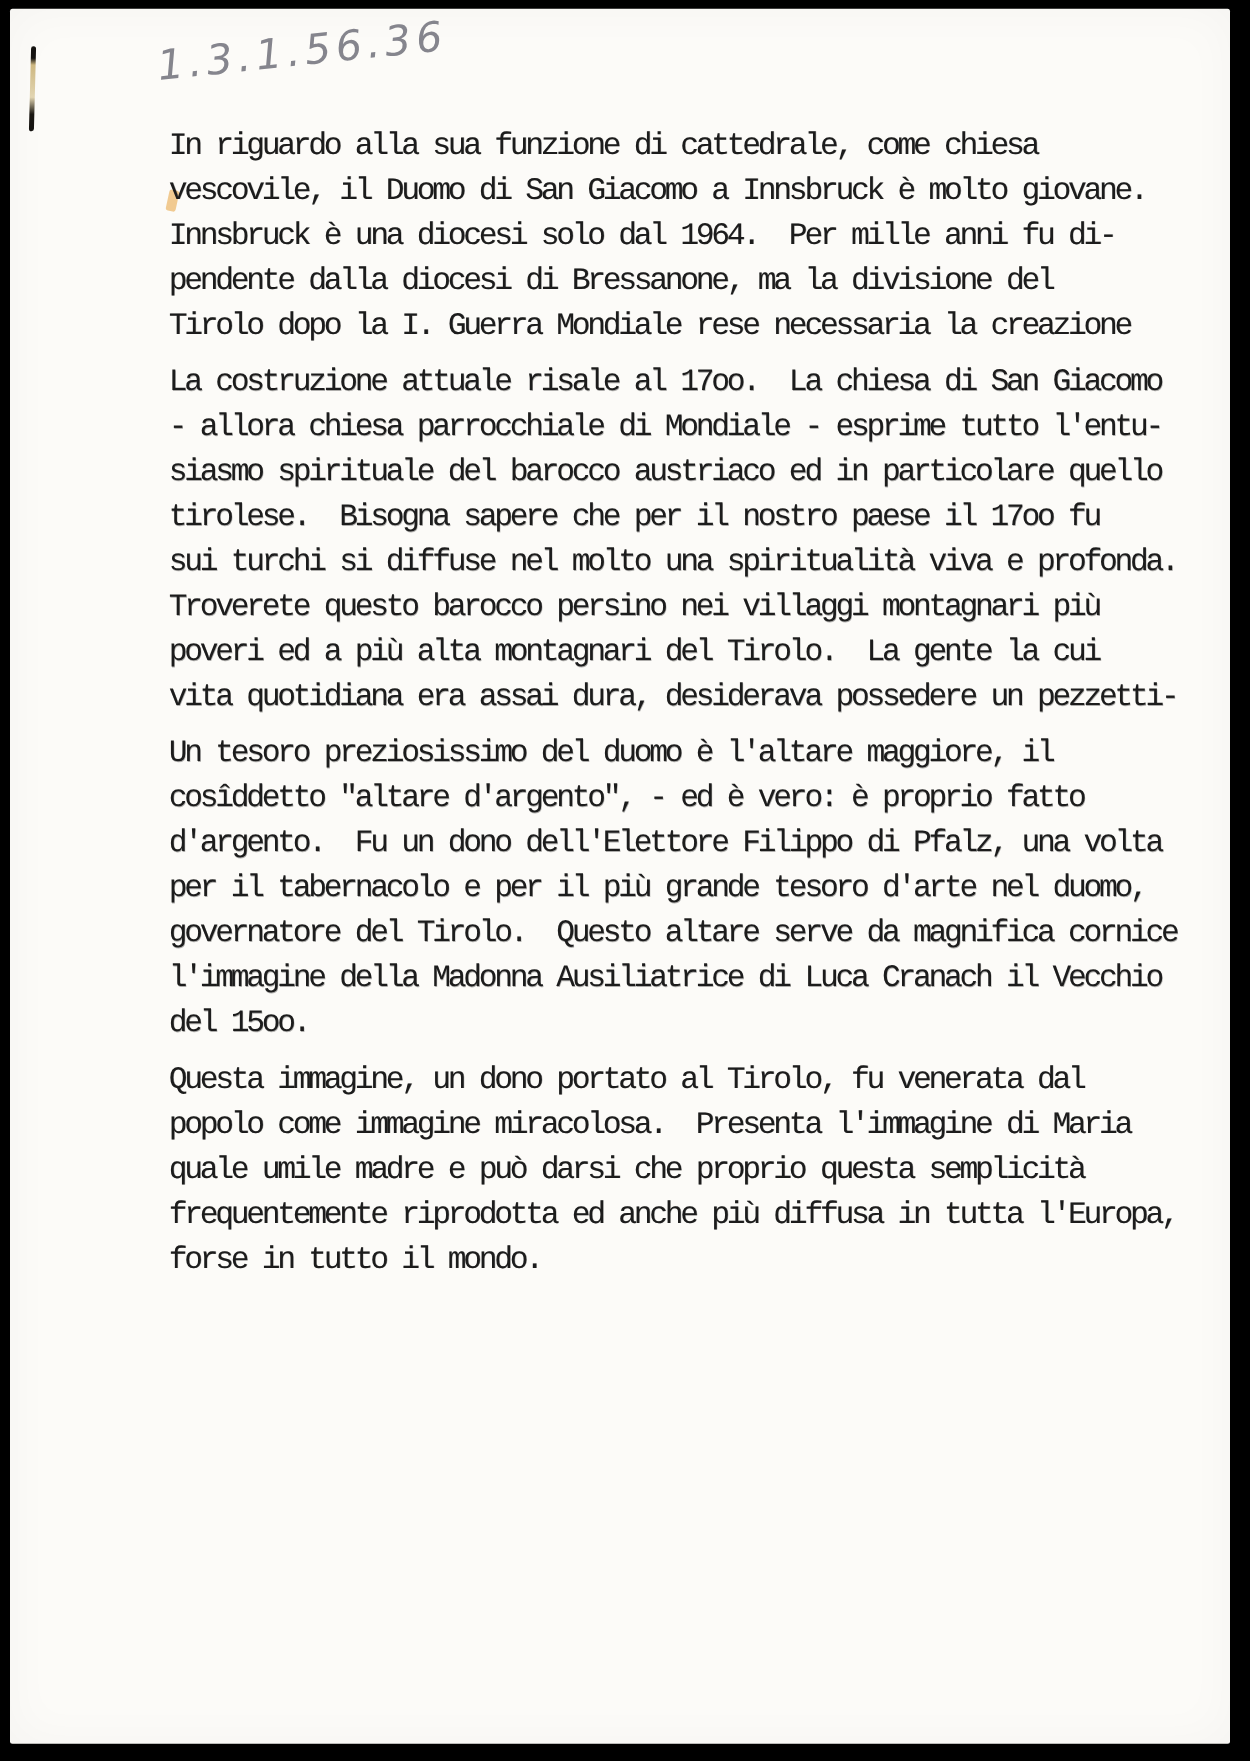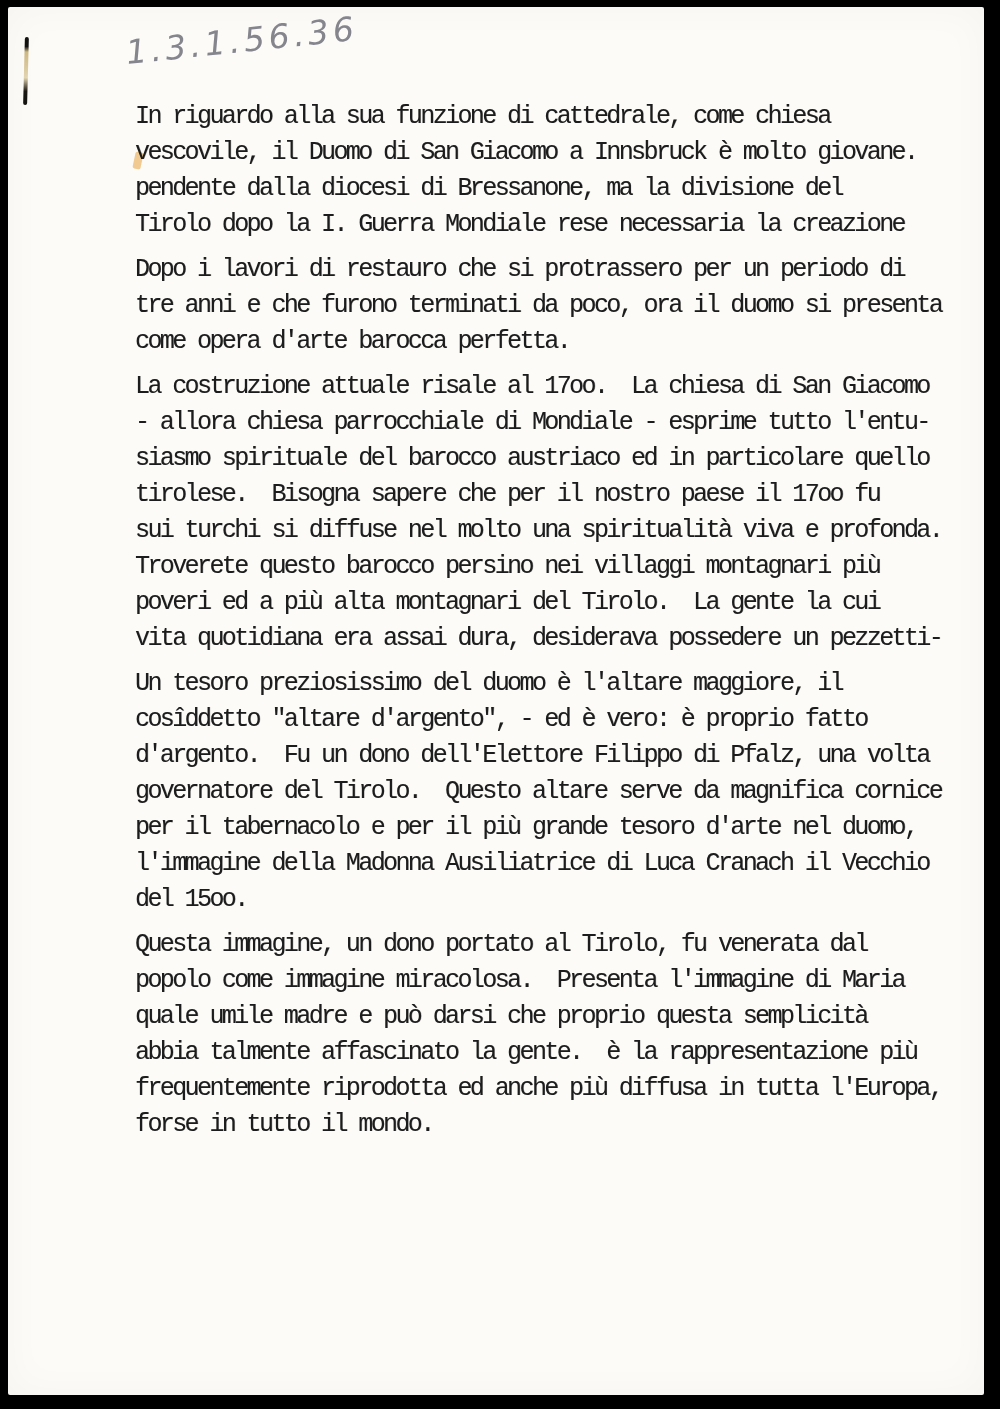--- a/index.html
+++ b/index.html
@@ -80,49 +80,44 @@
 <body>
 
 <div class="paper">
   <div class="staple"></div>
   <div class="handwritten-number">1.3.1.56.36</div>
   <div class="highlight-speck"></div>
   <div class="doc-text">
       <div class="paragraph">
         <div class="line">In riguardo alla sua funzione di cattedrale, come chiesa</div>
         <div class="line">vescovile, il Duomo di San Giacomo a Innsbruck è molto giovane.</div>
+        <div class="line">Innsbruck è una diocesi solo dal 1964.  Per mille anni fu di-</div>
         <div class="line">pendente dalla diocesi di Bressanone, ma la divisione del</div>
         <div class="line">Tirolo dopo la I. Guerra Mondiale rese necessaria la creazione</div>
-      </div>
-      <div class="paragraph">
-        <div class="line">Dopo i lavori di restauro che si protrassero per un periodo di</div>
-        <div class="line">tre anni e che furono terminati da poco, ora il duomo si presenta</div>
-        <div class="line">come opera d'arte barocca perfetta.</div>
       </div>
       <div class="paragraph">
         <div class="line">La costruzione attuale risale al 17oo.  La chiesa di San Giacomo</div>
         <div class="line">- allora chiesa parrocchiale di Mondiale - esprime tutto l'entu-</div>
         <div class="line">siasmo spirituale del barocco austriaco ed in particolare quello</div>
         <div class="line">tirolese.  Bisogna sapere che per il nostro paese il 17oo fu</div>
         <div class="line">sui turchi si diffuse nel molto una spiritualità viva e profonda.</div>
         <div class="line">Troverete questo barocco persino nei villaggi montagnari più</div>
         <div class="line">poveri ed a più alta montagnari del Tirolo.  La gente la cui</div>
         <div class="line">vita quotidiana era assai dura, desiderava possedere un pezzetti-</div>
       </div>
       <div class="paragraph">
         <div class="line">Un tesoro preziosissimo del duomo è l'altare maggiore, il</div>
         <div class="line">cosîddetto "altare d'argento", - ed è vero: è proprio fatto</div>
         <div class="line">d'argento.  Fu un dono dell'Elettore Filippo di Pfalz, una volta</div>
+        <div class="line">per il tabernacolo e per il più grande tesoro d'arte nel duomo,</div>
         <div class="line">governatore del Tirolo.  Questo altare serve da magnifica cornice</div>
-        <div class="line">per il tabernacolo e per il più grande tesoro d'arte nel duomo,</div>
         <div class="line">l'immagine della Madonna Ausiliatrice di Luca Cranach il Vecchio</div>
         <div class="line">del 15oo.</div>
       </div>
       <div class="paragraph">
         <div class="line">Questa immagine, un dono portato al Tirolo, fu venerata dal</div>
         <div class="line">popolo come immagine miracolosa.  Presenta l'immagine di Maria</div>
         <div class="line">quale umile madre e può darsi che proprio questa semplicità</div>
-        <div class="line">abbia talmente affascinato la gente.  è la rappresentazione più</div>
         <div class="line">frequentemente riprodotta ed anche più diffusa in tutta l'Europa,</div>
         <div class="line">forse in tutto il mondo.</div>
       </div>
     </div>
 </div>
 
 </body></html>

